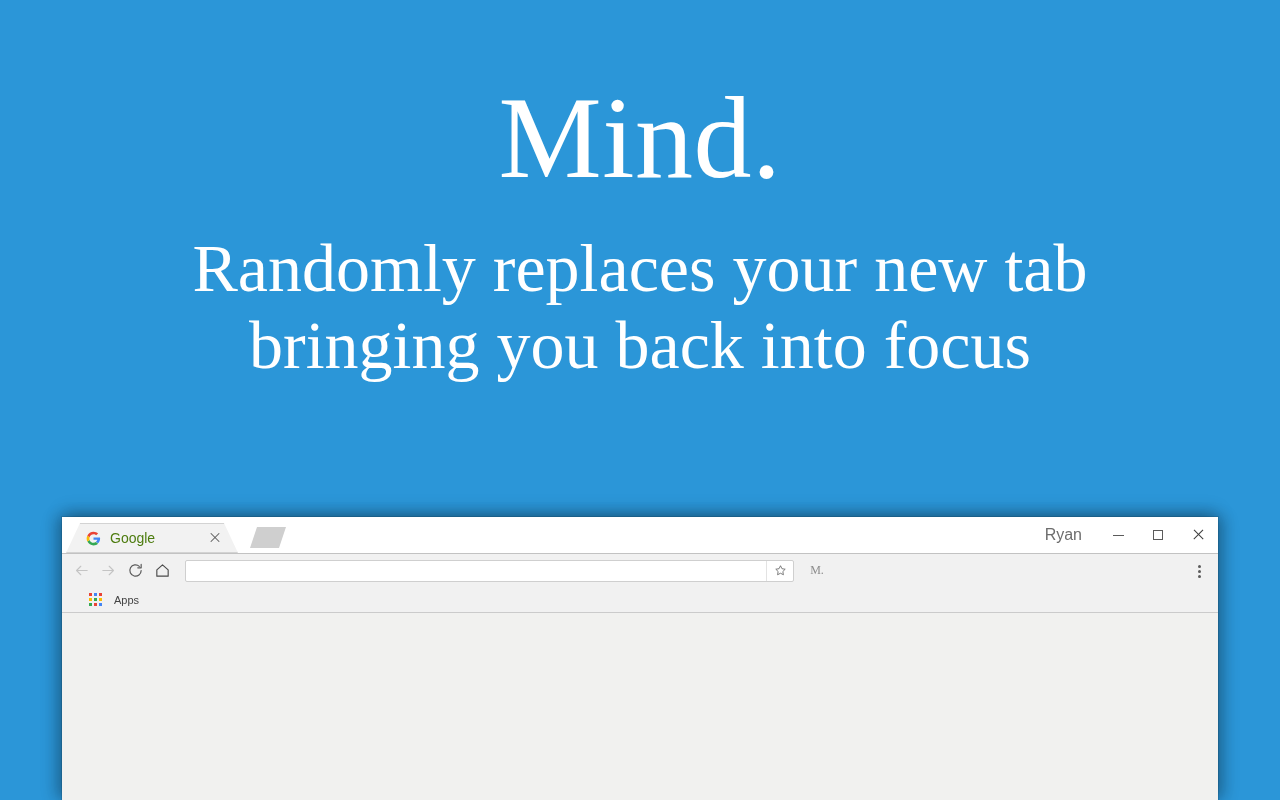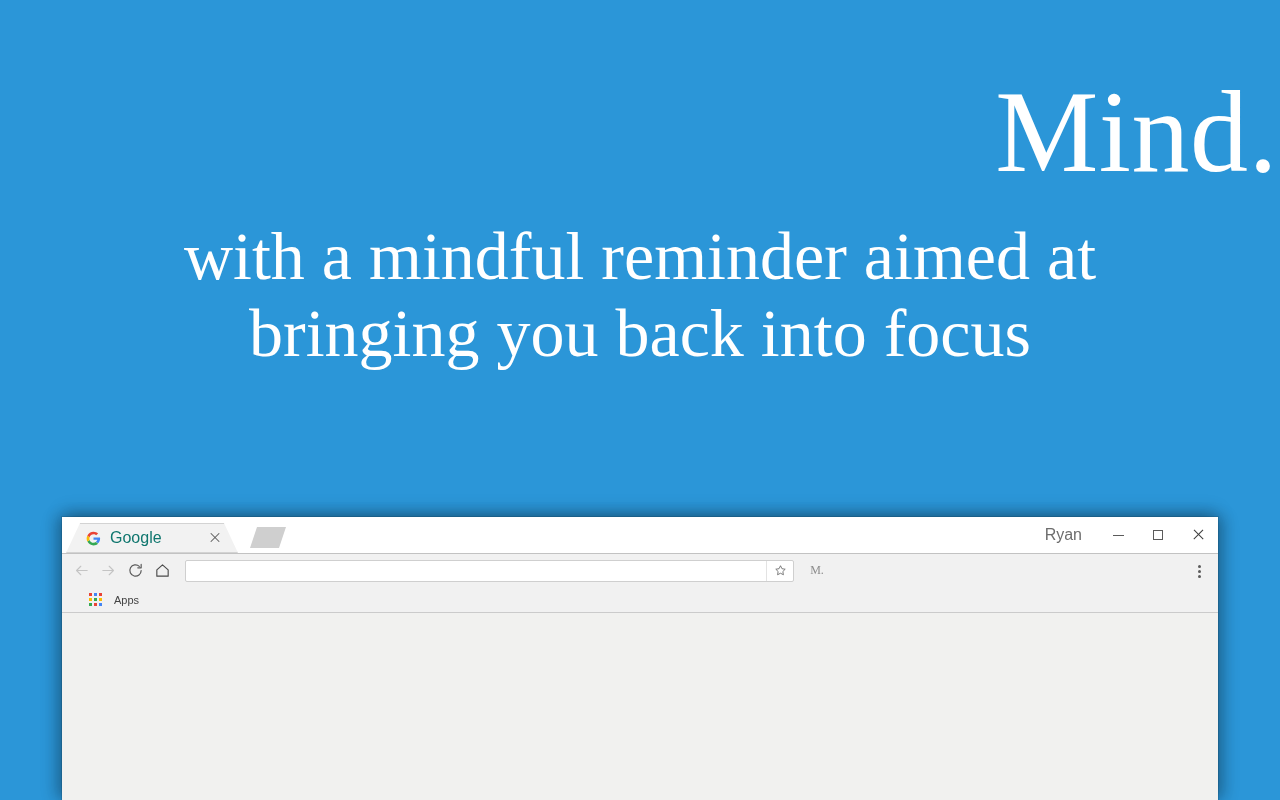--- a/index.html
+++ b/index.html
@@ -21,25 +21,24 @@
     top: 0;
     left: 0;
     width: 1280px;
     text-align: center;
     color: #ffffff;
     font-family: "Liberation Serif", serif;
   }
   .hero-title {
     font-size: 116px;
     line-height: 1;
-    margin: 2px;
+    margin: 8px;
     padding-top: 72px;
     font-weight: normal;
     letter-spacing: 0.5px;
-    text-align: right;
   }
   .hero-sub {
     font-size: 68px;
     line-height: 77px;
     margin: 0;
     padding-top: 26px;
     font-weight: normal;
     width: 960px;
     margin-left: auto;
     margin-right: auto;
@@ -101,22 +100,22 @@
     flex: 0 0 15px;
     position: relative;
     margin-right: 9px;
   }
   .g-icon {
     width: 15px;
     height: 15px;
     display: block;
   }
   .tab-title {
-    font-size: 16px;
-    color: #0f766e;
+    font-size: 14px;
+    color: #4d7c0f;
     font-family: "Liberation Sans", sans-serif;
     white-space: nowrap;
     overflow: hidden;
     text-overflow: ellipsis;
     flex: 1 1 auto;
   }
   .tab-close {
     flex: 0 0 14px;
     width: 14px;
     height: 14px;
@@ -324,21 +323,21 @@
     background: #f1f1ef;
     height: 100%;
   }
 </style>
 </head>
 <body>
 
 <div class="hero">
   <h1 class="hero-title">Mind.</h1>
   <div class="hero-sub">
-    <span class="ln">with a mindful reminder aimed at</span>
+    <span class="ln">Randomly replaces your new tab</span>
     <span class="ln">bringing you back into focus</span>
   </div>
 </div>
 
 <div class="browser">
 
   <div class="tabstrip">
 
     <div class="tab">
       <span class="tab-favicon">

